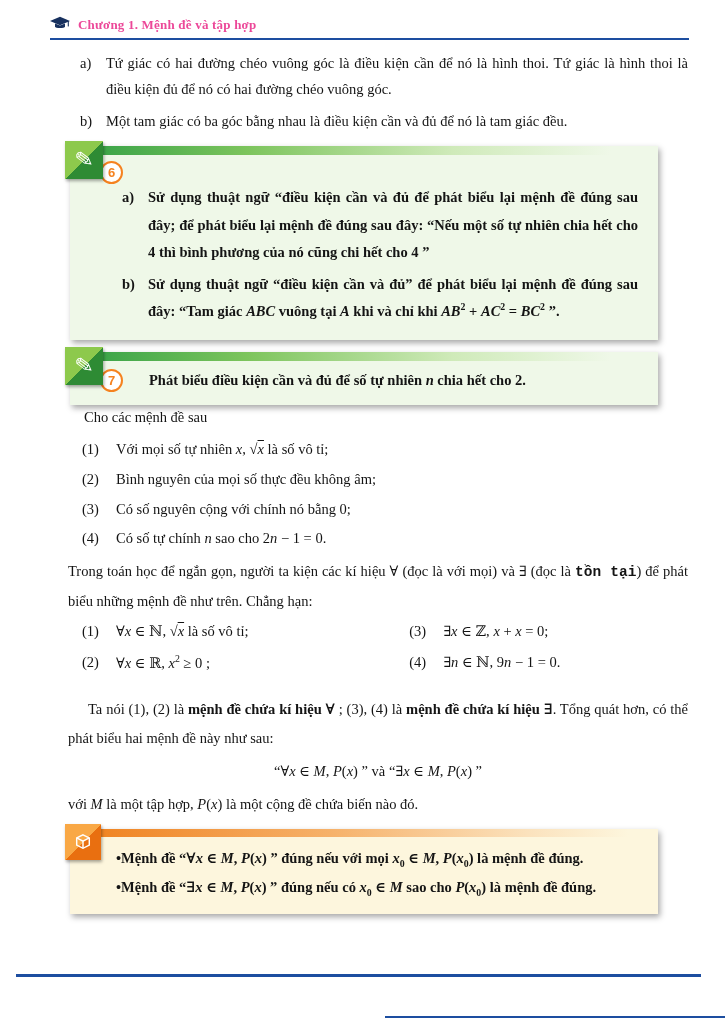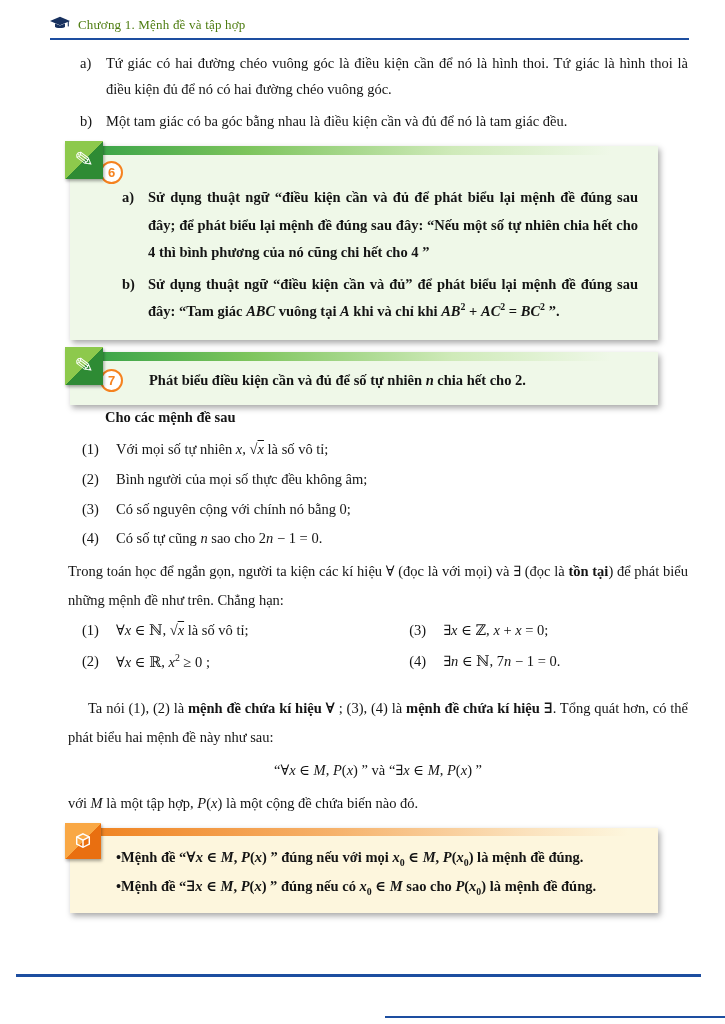--- a/index.html
+++ b/index.html
@@ -10,21 +10,21 @@
     color:#141414;
     position:relative;
     overflow:hidden;
     font-size:14.5px;
   }
   sup, sub { font-size:0.68em; }
 
   
   .header { padding:16px 36px 0 50px; }
   .header-row { display:flex; align-items:center; gap:8px; height:18px; }
-  .chapter { color:#4d7c0f; font-size:13px; font-weight:400; letter-spacing:0.2px; }
+  .chapter { color:#ec4899; font-size:13px; font-weight:700; letter-spacing:0.2px; }
   .header-rule { height:2px; background:#1d4ea0; margin-top:4px; }
 
   
   .main { padding:10px 37px 0 68px; }
 
   .intro-item { display:flex; gap:9px; margin:0 0 6px 12px; line-height:1.8; }
   .intro-item .lbl { flex:0 0 17px; }
   .intro-item .txt { flex:1; text-align:justify; }
 
   
@@ -60,21 +60,21 @@
   .ex-box-7 { padding:16px 20px 12px 30px; }
   .ex7-row { display:flex; gap:9px; align-items:flex-start; }
   .ex7-row .txt { font-weight:700; line-height:1.75;margin-left:17px; }
   .ex7-row .num-circle { margin-top:1px; }
 
   
   .section-title {
     color:#f57e20; font-family:"Liberation Sans","DejaVu Sans",sans-serif;
     font-weight:700; font-size:19.5px; margin:14px 0 9px 0; letter-spacing:0.2px;
   }
-  .section-intro { margin:0 0 7px 37px; line-height:1.75;font-weight:bold; }
+  .section-intro { margin:0 0 7px 16px; line-height:1.75; }
   .stmt { display:flex; gap:9px; margin:0 0 7px 14px; line-height:1.58; }
   .stmt .lbl { flex:0 0 25px; }
   .para { text-align:justify; line-height:2.0; margin:4px 0; }
   .para.indent { text-indent:20px;margin-top:20px; }
   .sym-grid { display:grid; grid-template-columns:54% 46%; row-gap:8px; margin:2px 0 6px 14px; }
   .sym-item { display:flex; gap:9px; line-height:1.58; }
   .sym-item .lbl { flex:0 0 25px; }
   .formula { text-align:center; line-height:2.0; margin:2px 0; }
 
   
@@ -168,49 +168,49 @@
 
 
     <p class="section-intro">Cho các mệnh đề sau</p>
 
     <div class="stmt">
       <span class="lbl">(1)</span>
       <span class="txt"><span>Với mọi số tự nhiên </span><span style="font-style: italic;">x</span><span>, √</span><span style="font-style: italic; text-decoration: overline;">x</span><span> là số vô tỉ;</span></span>
     </div>
     <div class="stmt">
       <span class="lbl">(2)</span>
-      <span class="txt"><span>Bình người của mọi số thực đều không âm;</span></span>
+      <span class="txt"><span>Bình nguyên của mọi số thực đều không âm;</span></span>
     </div>
     <div class="stmt">
       <span class="lbl">(3)</span>
       <span class="txt"><span>Có số nguyên cộng với chính nó bằng 0;</span></span>
     </div>
     <div class="stmt">
       <span class="lbl">(4)</span>
-      <span class="txt"><span>Có số tự cũng </span><span style="font-style: italic;">n</span><span> sao cho 2</span><span style="font-style: italic;">n</span><span> − 1 = 0.</span></span>
-    </div>
-
-    <p class="para"><span>Trong toán học để ngắn gọn, người ta kiện các kí hiệu ∀ (đọc là </span><span style="font-weight: 400;">với mọi</span><span>) và ∃ (đọc là </span><span style="font-weight: 700;">tồn tại</span><span>) để phát biểu những mệnh đề như trên. Chẳng hạn:</span></p>
+      <span class="txt"><span>Có số tự chính </span><span style="font-style: italic;">n</span><span> sao cho 2</span><span style="font-style: italic;">n</span><span> − 1 = 0.</span></span>
+    </div>
+
+    <p class="para"><span>Trong toán học để ngắn gọn, người ta kiện các kí hiệu ∀ (đọc là </span><span style="font-weight: 400;">với mọi</span><span>) và ∃ (đọc là </span><span style="font-weight: 700; font-family: Liberation Mono, monospace;">tồn tại</span><span>) để phát biểu những mệnh đề như trên. Chẳng hạn:</span></p>
 
     <div class="sym-grid">
       <div class="sym-item">
         <span class="lbl">(1)</span>
         <span class="txt"><span>∀</span><span style="font-style: italic;">x</span><span> ∈ ℕ, √</span><span style="font-style: italic; text-decoration: overline;">x</span><span> là số vô tỉ;</span></span>
       </div>
       <div class="sym-item">
         <span class="lbl">(3)</span>
         <span class="txt"><span>∃</span><span style="font-style: italic;">x</span><span> ∈ ℤ, </span><span style="font-style: italic;">x</span><span> + </span><span style="font-style: italic;">x</span><span> = 0;</span></span>
       </div>
       <div class="sym-item">
         <span class="lbl">(2)</span>
         <span class="txt"><span>∀</span><span style="font-style: italic;">x</span><span> ∈ ℝ, </span><span style="font-style: italic;">x</span><sup>2</sup><span> ≥ 0 ;</span></span>
       </div>
       <div class="sym-item">
         <span class="lbl">(4)</span>
-        <span class="txt"><span>∃</span><span style="font-style: italic;">n</span><span> ∈ ℕ, 7</span><span style="font-style: italic;">n</span><span> − 1 = 0.</span></span>
+        <span class="txt"><span>∃</span><span style="font-style: italic;">n</span><span> ∈ ℕ, 9</span><span style="font-style: italic;">n</span><span> − 1 = 0.</span></span>
       </div>
     </div>
 
     <p class="para indent"><span>Ta nói (1), (2) là </span><span style="font-weight: 700;">mệnh đề chứa kí hiệu ∀</span><span> ; (3), (4) là </span><span style="font-weight: 700;">mệnh đề chứa kí hiệu ∃</span><span>. Tổng quát hơn, có thể phát biểu hai mệnh đề này như sau:</span></p>
 
     <p class="formula"><span>“∀</span><span style="font-style: italic;">x</span><span> ∈ </span><span style="font-style: italic;">M</span><span>, </span><span style="font-style: italic;">P</span><span>(</span><span style="font-style: italic;">x</span><span>) ”  và  “∃</span><span style="font-style: italic;">x</span><span> ∈ </span><span style="font-style: italic;">M</span><span>, </span><span style="font-style: italic;">P</span><span>(</span><span style="font-style: italic;">x</span><span>) ”</span></p>
 
     <p class="para"><span>với </span><span style="font-style: italic;">M</span><span> là một tập hợp, </span><span style="font-style: italic;">P</span><span>(</span><span style="font-style: italic;">x</span><span>) là một cộng đề chứa biến nào đó.</span></p>
 
     <section class="note-box">

